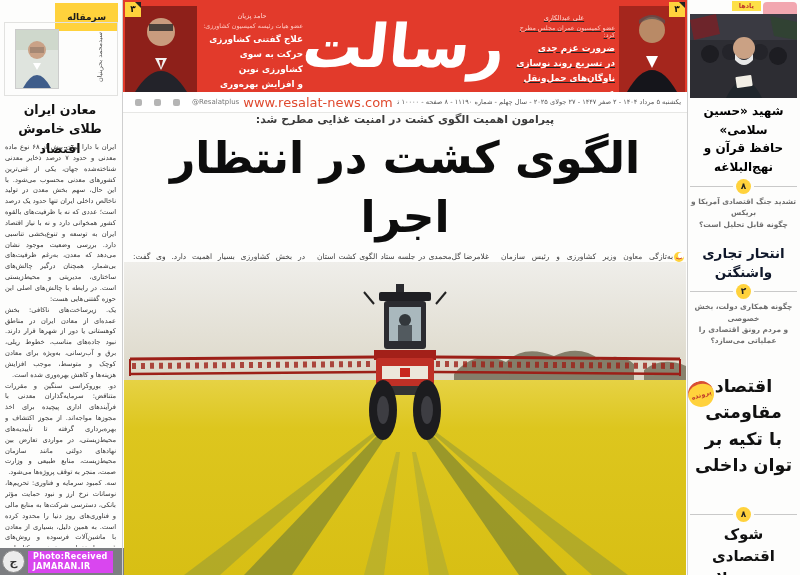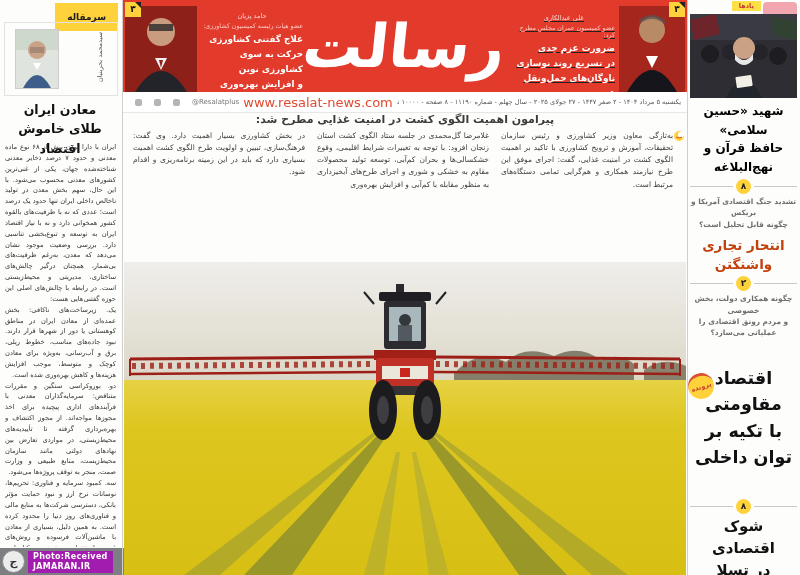--- a/index.html
+++ b/index.html
@@ -20,21 +20,21 @@
   .ed-authorname{position:absolute;top:30px;right:-8px;font-size:6.5px;color:#555;
                  transform:rotate(-90deg);transform-origin:center;white-space:nowrap;}
   .ed-title{position:absolute;top:100px;right:6px;left:4px;font-size:12.5px;font-weight:bold;
             color:#111;text-align:center;line-height:1.55;}
   .ed-body{position:absolute;top:142px;right:6px;left:5px;bottom:28px;font-size:6.7px;
            line-height:1.62;text-align:justify;color:#333;overflow:hidden;}
   #watermark{left:0;bottom:0;width:128px;height:27px;background:rgba(110,112,115,.9);
              display:flex;align-items:center;gap:3px;padding:0 2px;box-sizing:border-box;}
   .wm-logo{width:21px;height:21px;border-radius:50%;background:#ececec;border:1px solid #888;
            color:#333;font-size:11px;font-weight:bold;display:flex;align-items:center;justify-content:center;}
-  .wm-text{background:#a21caf;color:#fff;padding:1px 5px;font-size:8px;font-weight:bold;
+  .wm-text{background:#d946ef;color:#fff;padding:1px 5px;font-size:8px;font-weight:bold;
            line-height:1.25;letter-spacing:.3px;font-family:"DejaVu Sans",sans-serif;}
 
   
   #masthead{left:123px;top:0;width:564px;height:92px;background:#e23a2b;}
   .badge3{position:absolute;width:16px;height:15px;background:#ffd23c;color:#111;font-size:9px;
           font-weight:bold;text-align:center;line-height:15px;z-index:3;}
   .badge3:after{content:"";position:absolute;right:0;top:0;border-top:6px solid #222;
                 border-left:6px solid transparent;}
   .promo-photo{position:absolute;top:6px;bottom:0;background:#7e1d15;}
   .promo-name{font-size:6.5px;color:#ffd9d4;text-align:center;}
@@ -68,21 +68,21 @@
   .sb-pink{position:absolute;right:0;top:2px;width:34px;height:18px;background:#f2a7b0;border-radius:4px;}
   .sb-tag{position:absolute;right:36px;top:1px;background:#fde047;color:#c0392b;font-size:6.5px;
           font-weight:bold;padding:1px 7px;}
   .sb-photo{width:107px;height:84px;display:block;}
   .sb-title1{font-size:12px;font-weight:bold;color:#000000;line-height:1.55;margin-top:4px;}
   .pgrow{display:flex;align-items:center;margin:3px 0 2px 0;}
   .pgrow:before,.pgrow:after{content:"";flex:1;height:1px;background:#c9c9c9;}
   .pgc{width:15px;height:15px;border-radius:50%;background:#ffd23c;color:#222;font-size:9px;
        font-weight:bold;line-height:15px;text-align:center;margin:0 3px;}
   .sb-kicker{font-size:7.4px;font-weight:bold;color:#6e6e6e;line-height:1.5;}
-  .sb-title2{font-size:13.5px;font-weight:900;color:#c2410c;line-height:1.4;margin-top:6px;}
+  .sb-title2{font-size:13.5px;font-weight:900;color:#0f172a;line-height:1.4;margin-top:14px;}
   .sb-title3{position:relative;font-size:17.5px;font-weight:900;color:#111;line-height:1.5;margin-top:1px;}
   .sb-badge{position:absolute;left:-2px;top:34px;width:26px;height:26px;border-radius:50%;
             background:#ffd23c;color:#c0392b;font-size:6.5px;font-weight:bold;
             display:flex;align-items:center;justify-content:center;transform:rotate(-18deg);
             border-top:3px solid #d94f35;box-sizing:border-box;}
   .sb-title4{font-size:15px;font-weight:900;color:#111;line-height:1.45;}
 </style>
 </head>
 <body>
 
@@ -165,20 +165,21 @@
     <span class="social">
       <span class="sicon"></span>
       <span class="sicon"></span>
       <span class="sicon"></span>
       <span class="hnd">@Resalatplus</span>
     </span>
   </div>
 
   <div id="main" class="abs" dir="rtl">
     <div class="kicker">پیرامون اهمیت الگوی کشت در امنیت غذایی مطرح شد:</div>
+    <div class="headline">الگوی کشت در انتظار اجرا</div>
     <div class="leadwrap">
       <svg class="lead-bullet" viewBox="0 0 10 10">
         <circle cx="5" cy="5" r="5" fill="#ffd23c"></circle>
         <circle cx="7" cy="3.5" r="3" fill="#fff"></circle>
         <path d="M2,6 Q5,8 8,6" stroke="#d94f35" stroke-width="1" fill="none"></path>
       </svg>
       <div class="leadcols">
         <div>به‌تازگی معاون وزیر کشاورزی و رئیس سازمان تحقیقات، آموزش و ترویج کشاورزی با تاکید بر اهمیت الگوی کشت در امنیت غذایی، گفت: اجرای موفق این طرح نیازمند همکاری و هم‌گرایی تمامی دستگاه‌های مرتبط است.</div>
         <div>غلامرضا گل‌محمدی در جلسه ستاد الگوی کشت استان زنجان افزود: با توجه به تغییرات شرایط اقلیمی، وقوع خشکسالی‌ها و بحران کم‌آبی، توسعه تولید محصولات مقاوم به خشکی و شوری و اجرای طرح‌های آبخیزداری به منظور مقابله با کم‌آبی و افزایش بهره‌وری</div>
         <div>در بخش کشاورزی بسیار اهمیت دارد. وی گفت: فرهنگ‌سازی، تبیین و اولویت طرح الگوی کشت اهمیت بسیاری دارد که باید در این زمینه برنامه‌ریزی و اقدام شود.</div>

